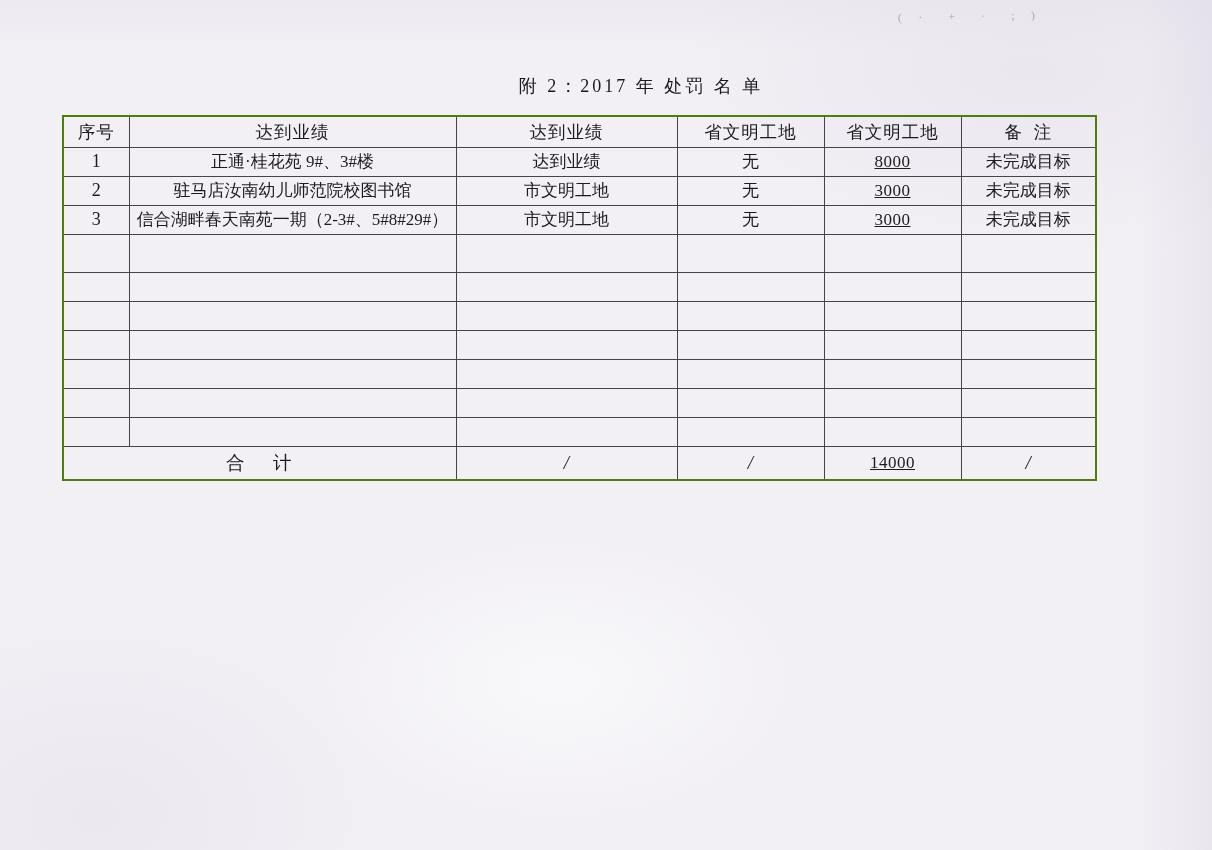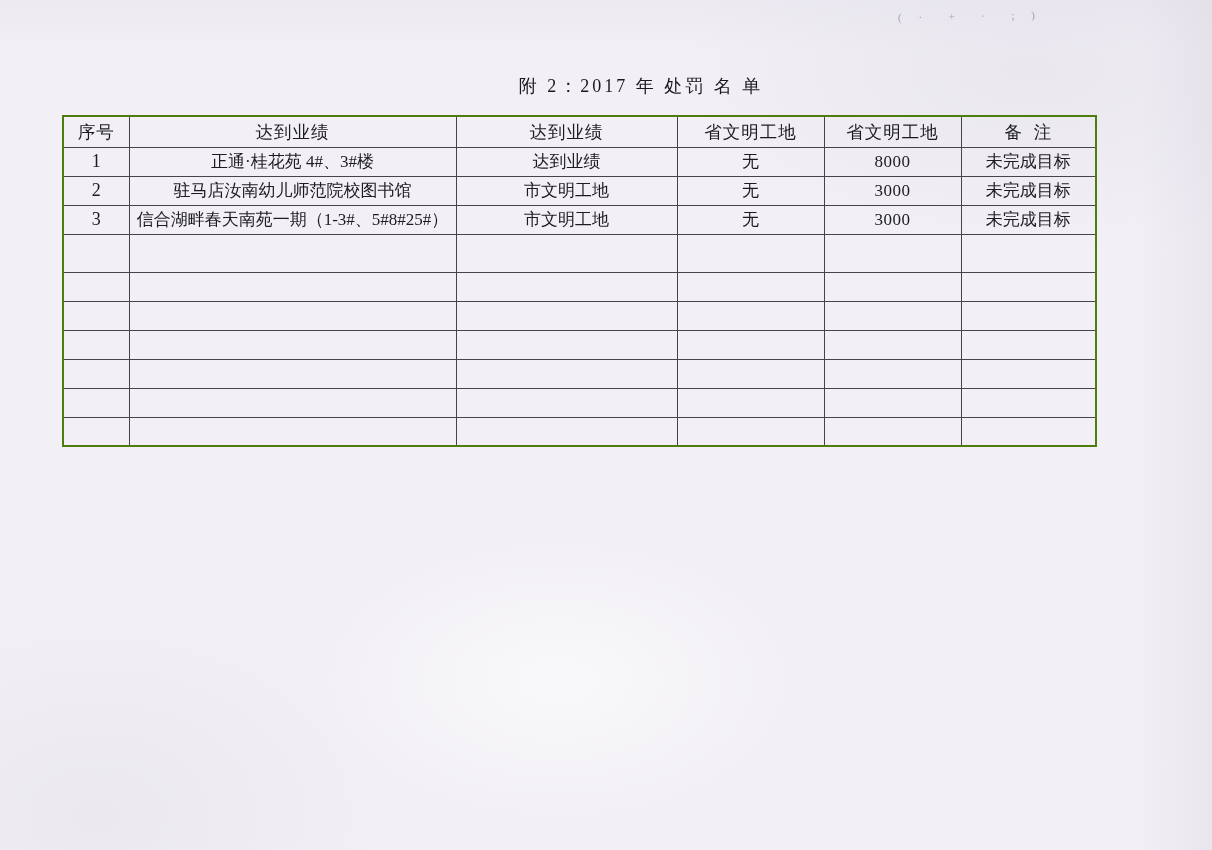--- a/index.html
+++ b/index.html
@@ -72,21 +72,21 @@
     overflow: hidden;
     font-weight: normal;
   }
   tr.header-row   { height: 31px; }
   tr.data-row     { height: 29px; }
   tr.empty-row    { height: 29px; }
   tr.empty-row.tall { height: 38px; }
   tr.total-row    { height: 34px; }
   tr.header-row th { font-size: 17.5px; letter-spacing: 1px; }
   td.cell-no       { font-size: 18px; }
-  td.cell-penalty  { font-size: 17px; letter-spacing: 0.5px; }
+  td.cell-penalty  { font-size: 17px; letter-spacing: 0.5px; text-decoration: underline; }
   td.cell-slash    { font-size: 19px; font-style: italic; }
   td.cell-total-label { font-size: 18.5px; letter-spacing: 2px; }
 </style>
 </head>
 <body>
 
 <div class="paper-texture"></div>
 
 <div class="pencil-marks">( ·  +  ·  ; )</div>
 
@@ -106,37 +106,37 @@
       <th>序号</th>
       <th>达到业绩</th>
       <th>达到业绩</th>
       <th>省文明工地</th>
       <th>省文明工地</th>
       <th>备  注</th>
     </tr>
 
     <tr class="data-row">
       <td class="cell-no">1</td>
-      <td class="cell-project">正通·桂花苑 4#、3#楼</td>
+      <td class="cell-project">正通·桂花苑 9#、3#楼</td>
       <td>达到业绩</td>
       <td>无</td>
       <td class="cell-penalty">8000</td>
       <td>未完成目标</td>
     </tr>
     <tr class="data-row">
       <td class="cell-no">2</td>
       <td class="cell-project">驻马店汝南幼儿师范院校图书馆</td>
       <td>市文明工地</td>
       <td>无</td>
       <td class="cell-penalty">3000</td>
       <td>未完成目标</td>
     </tr>
     <tr class="data-row">
       <td class="cell-no">3</td>
-      <td class="cell-project">信合湖畔春天南苑一期（1-3#、5#8#25#）</td>
+      <td class="cell-project">信合湖畔春天南苑一期（2-3#、5#8#29#）</td>
       <td>市文明工地</td>
       <td>无</td>
       <td class="cell-penalty">3000</td>
       <td>未完成目标</td>
     </tr>
 
     <tr class="empty-row tall">
       <td></td>
         <td></td>
         <td></td>
@@ -186,14 +186,21 @@
     </tr>
     <tr class="empty-row">
       <td></td>
         <td></td>
         <td></td>
         <td></td>
         <td></td>
         <td></td>
     </tr>
 
+    <tr class="total-row">
+      <td class="cell-total-label" colspan="2">合    计</td>
+      <td class="cell-slash">/</td>
+      <td class="cell-slash">/</td>
+      <td class="cell-penalty">14000</td>
+      <td class="cell-slash">/</td>
+    </tr>
   </tbody>
 </table>
 
 </body></html>

